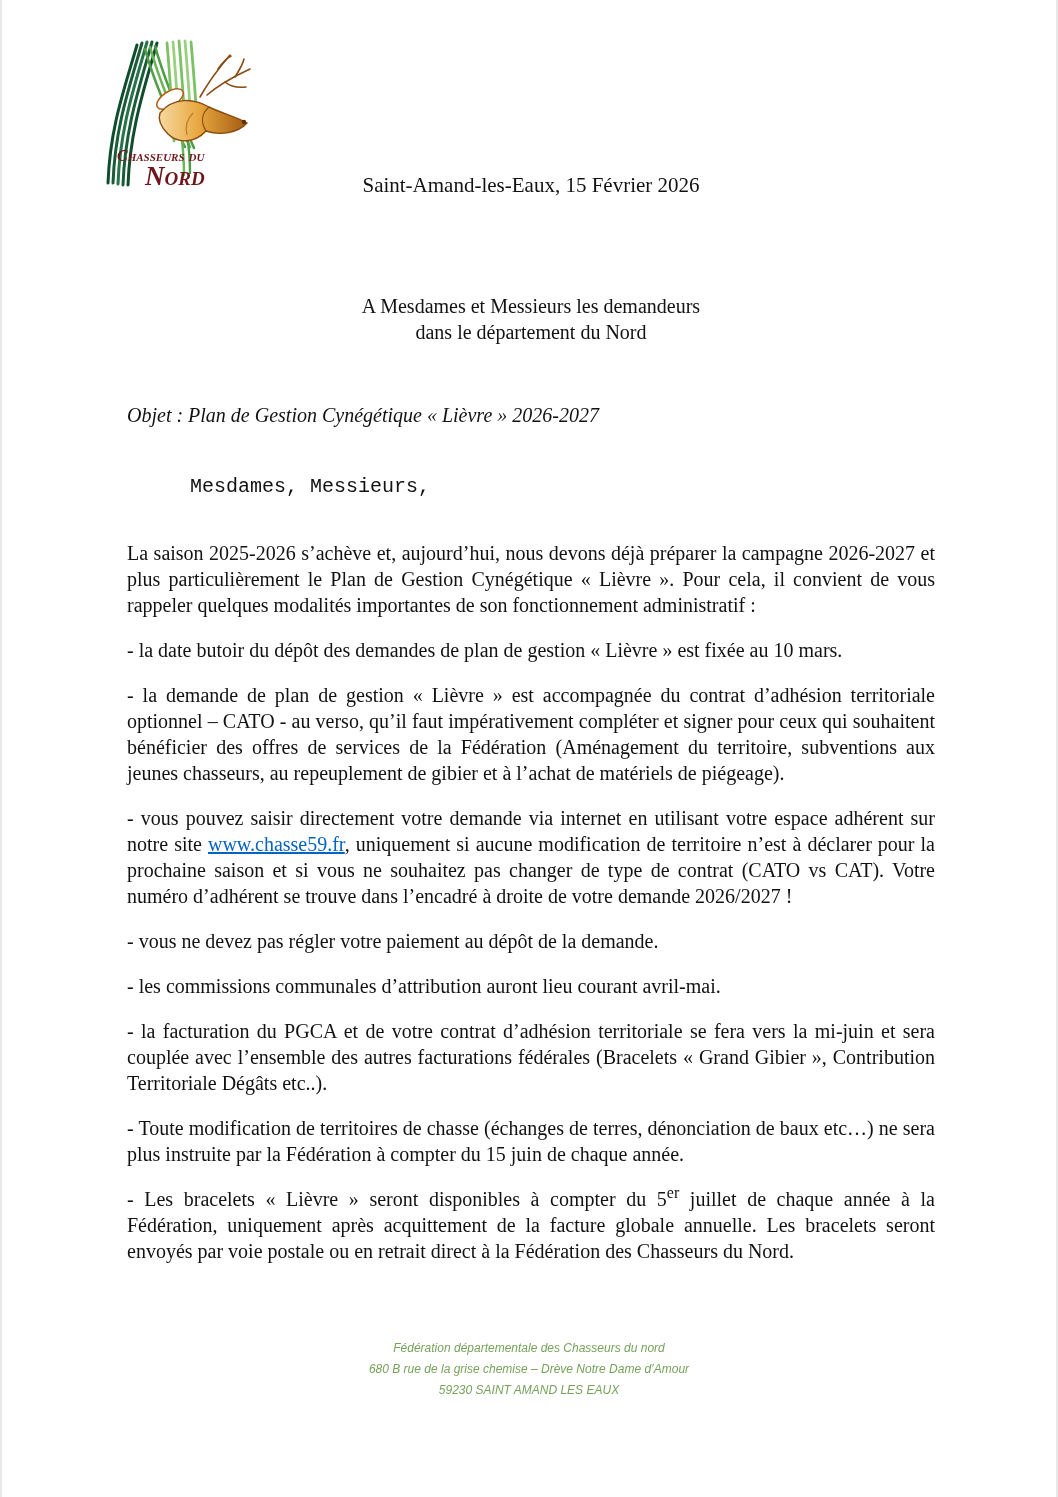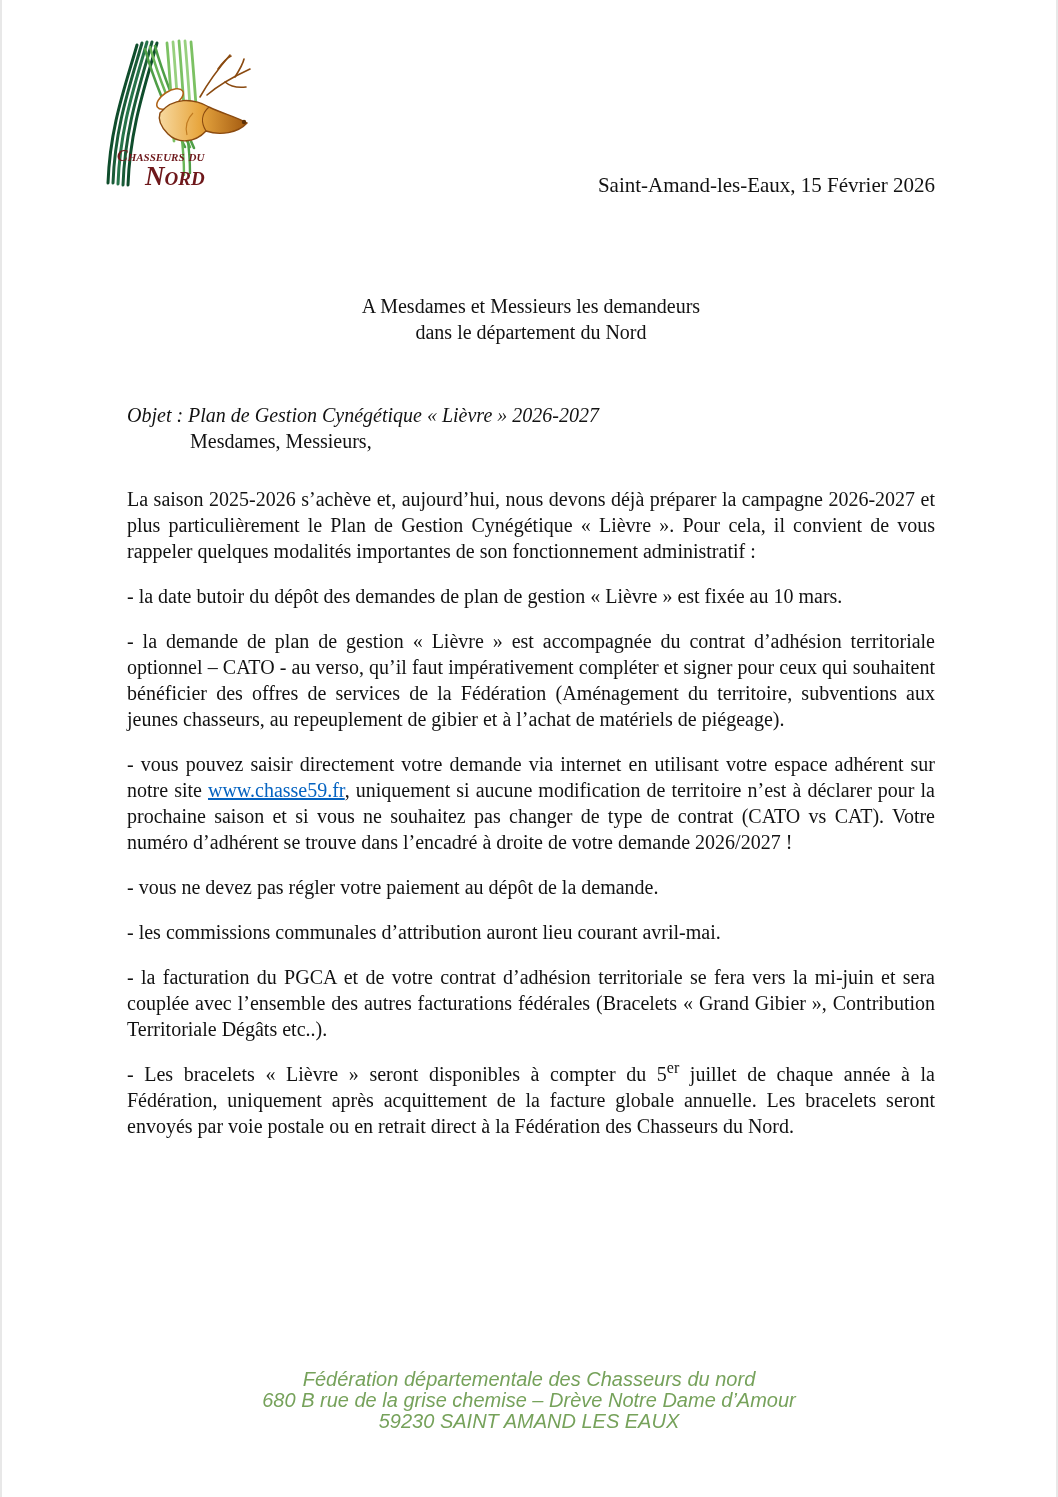--- a/index.html
+++ b/index.html
@@ -15,35 +15,35 @@
   }
   .logo {
     position:absolute; left:95px; top:35px;
     width:165px; height:160px;
   }
   .content {
     position:absolute; left:125px; top:0;
     width:808px;
     font-size:20px; line-height:26px;
   }
-  .date-line { margin-top:172px; text-align:right; font-size:21px; }
+  .date-line { margin-top:172px; text-align:center; font-size:21px; }
   .recipient { margin-top:95px; text-align:center; }
   .subject  { margin-top:57px;font-style:italic; }
-  .salutation { padding-left:63px; }
-  .paragraphs { margin-top:32px; }
+  .salutation { margin-top:46px; padding-left:63px;font-family:Liberation Mono, monospace; }
+  .paragraphs { margin-top:40px; }
   .paragraphs p { text-align:justify; margin:0 0 19px 0; }
   .paragraphs p b { font-weight:normal; }
   .paragraphs p sup { font-size:16px; vertical-align:super; line-height:0; }
   a.doc-link { }
   .footer {
     position:absolute; left:0; top:1338px; width:100%;
     text-align:center;
     font-family:"Liberation Sans", sans-serif;
     font-style:italic;
-    font-size:20px; line-height:21px;margin-top:31px;
+    font-size:12px; line-height:21px;
   }
   .logo-text-small {
     font-family:"Liberation Serif", serif;
     font-style:italic; font-weight:bold;
     font-variant:small-caps;
   }
 </style>
 </head>
 <body>
 
@@ -118,20 +118,21 @@
     <div class="salutation">Mesdames, Messieurs,</div>
 
     <div class="paragraphs">
       <p><span>La saison 2025-2026 s’achève et, aujourd’hui, nous devons déjà préparer la campagne 2026-2027 et plus particulièrement le Plan de Gestion Cynégétique « Lièvre ». Pour cela, il convient de vous rappeler quelques modalités importantes de son fonctionnement administratif :</span></p>
       <p><span>- la date butoir du dépôt des demandes de plan de gestion « Lièvre » est fixée </span><b>au 10 mars</b><span>.</span></p>
       <p><span>- la demande de plan de gestion « Lièvre » est accompagnée du contrat d’adhésion territoriale optionnel – CATO - au verso, qu’il faut impérativement </span><b>compléter et signer pour ceux qui souhaitent bénéficier des offres de services de la Fédération</b><span> (Aménagement du territoire, subventions aux jeunes chasseurs, au repeuplement de gibier et à l’achat de matériels de piégeage).</span></p>
       <p><span>- vous pouvez saisir directement votre demande via internet en utilisant votre espace adhérent sur notre site </span><a href="#" class="doc-link" style="color: rgb(5, 99, 193);">www.chasse59.fr</a><span>, uniquement si aucune modification de territoire n’est à déclarer pour la prochaine saison et si vous ne souhaitez pas changer de type de contrat (CATO vs CAT). Votre numéro d’adhérent se trouve dans l’encadré à droite de votre demande 2026/2027 !</span></p>
       <p><span>- vous ne devez pas régler votre paiement au dépôt de la demande.</span></p>
       <p><span>- les commissions communales d’attribution auront lieu courant avril-mai.</span></p>
       <p><span>- la facturation du PGCA et de votre contrat d’adhésion territoriale se fera vers la mi-juin et sera couplée avec l’ensemble des autres facturations fédérales (Bracelets « Grand Gibier », Contribution Territoriale Dégâts etc..).</span></p>
+      <p><span>- Toute modification de territoires de chasse (échanges de terres, dénonciation de baux etc…) ne sera plus instruite par la Fédération à compter du 15 juin de chaque année.</span></p>
       <p><span>- Les bracelets « Lièvre » seront disponibles à compter du 5</span><sup>er</sup><span> juillet de chaque année à la Fédération, uniquement après acquittement de la facture globale annuelle. Les bracelets seront envoyés par voie postale ou en retrait direct à la Fédération des Chasseurs du Nord.</span></p>
     </div>
 
   </div>
 
   <div class="footer" style="color: rgb(118, 162, 91);">
     <div>Fédération départementale des Chasseurs du nord</div>
     <div>680 B rue de la grise chemise – Drève Notre Dame d’Amour</div>
     <div>59230 SAINT AMAND LES EAUX</div>
   </div>

